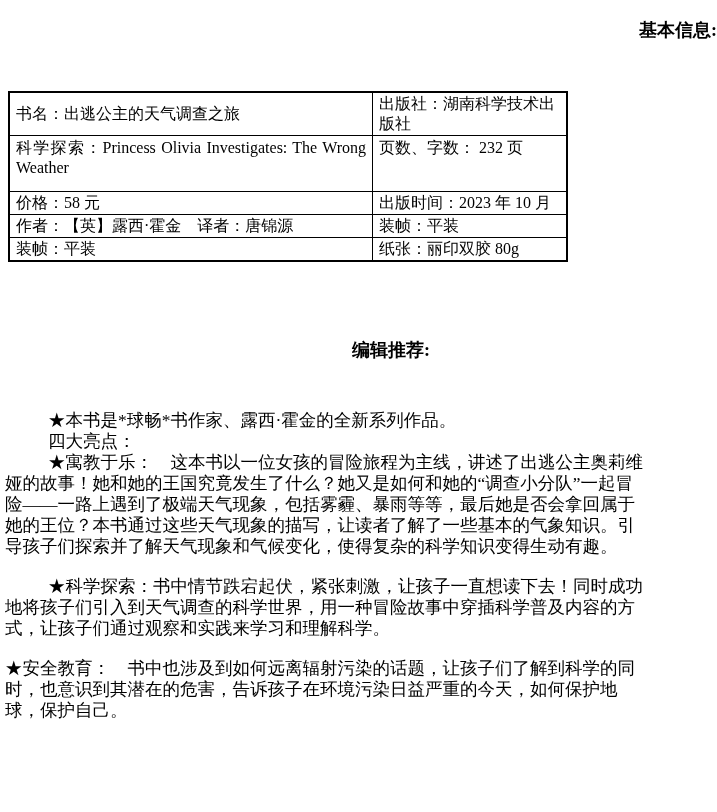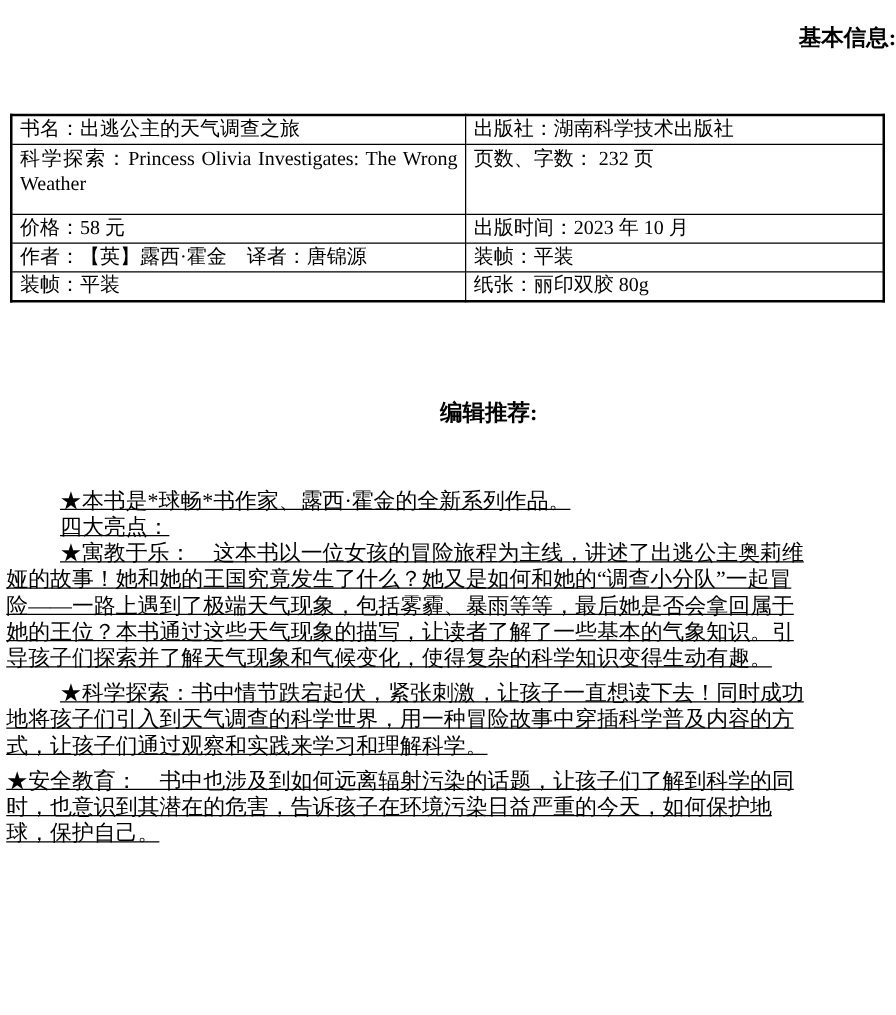--- a/index.html
+++ b/index.html
@@ -13,21 +13,21 @@
     font-weight: bold;
     font-size: 18px;
     line-height: 24px;
   }
   #basic-info-heading { margin: 18px 0 0 40px; text-align: right; }
   #editor-recommend-heading { margin: 76px 0 0 65px; text-align: center; }
 
   table.info-table {
     border-collapse: collapse;
     margin: 49px 0 0 8px;
-    width: 700px;
+    width: 560px;
     table-layout: fixed;
     border: 2px solid #000;
   }
   table.info-table td {
     border: 1px solid #000;
     font-size: 16px;
     line-height: 20px;
     padding: 1px 6px;
     vertical-align: middle;
     height: 20px;
@@ -40,22 +40,22 @@
     height: 52px;
   }
   table.info-table tr.row-tall td.col-left { text-align: justify; }
 
   .recommend-body {
     margin: 48px 0 0 5px;
     width: 641px;
     font-size: 17.5px;
     line-height: 21px;
   }
-  .recommend-body p { margin: 0; text-indent: 43px; text-decoration: underline; }
-  .recommend-body p.para-gap { margin-top: 7px; }
+  .recommend-body p { margin: 0; text-indent: 43px; }
+  .recommend-body p.para-gap { margin-top: 19px; }
   .recommend-body p.no-indent { text-indent: 0; }
 </style>
 </head>
 <body>
 
 <div id="basic-info-heading" class="doc-heading">基本信息:</div>
 
 <table class="info-table">
   <tbody>
     <tr>

